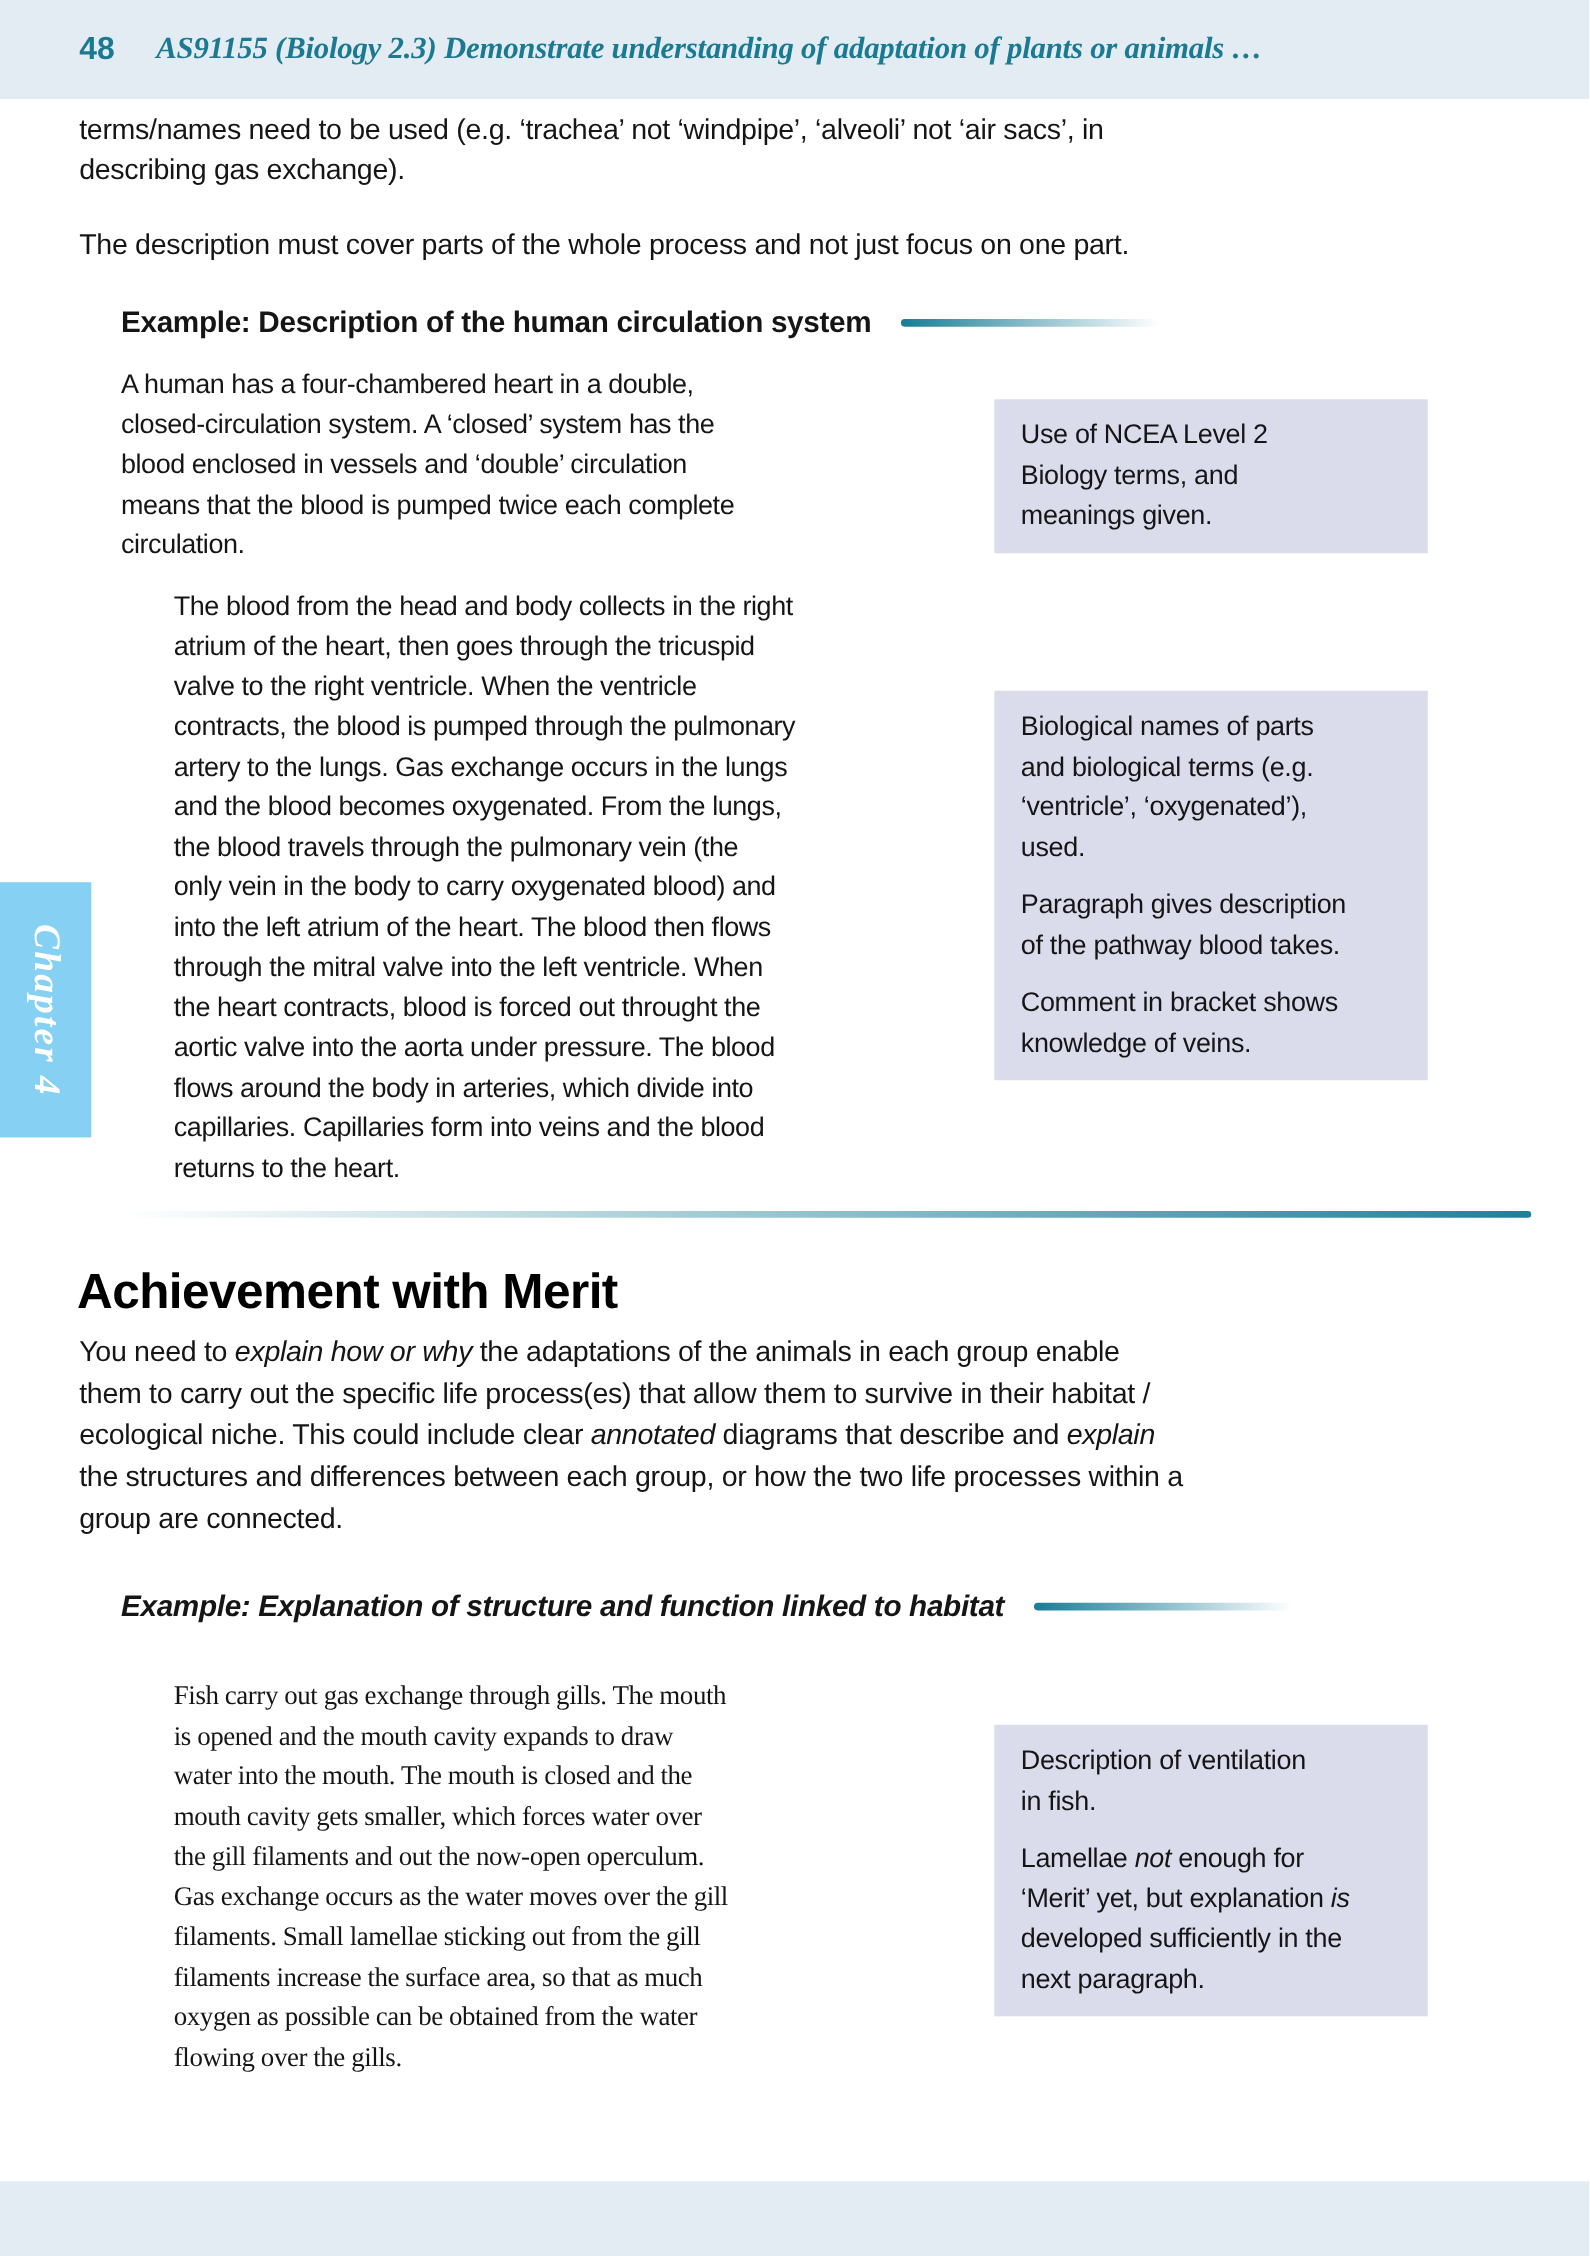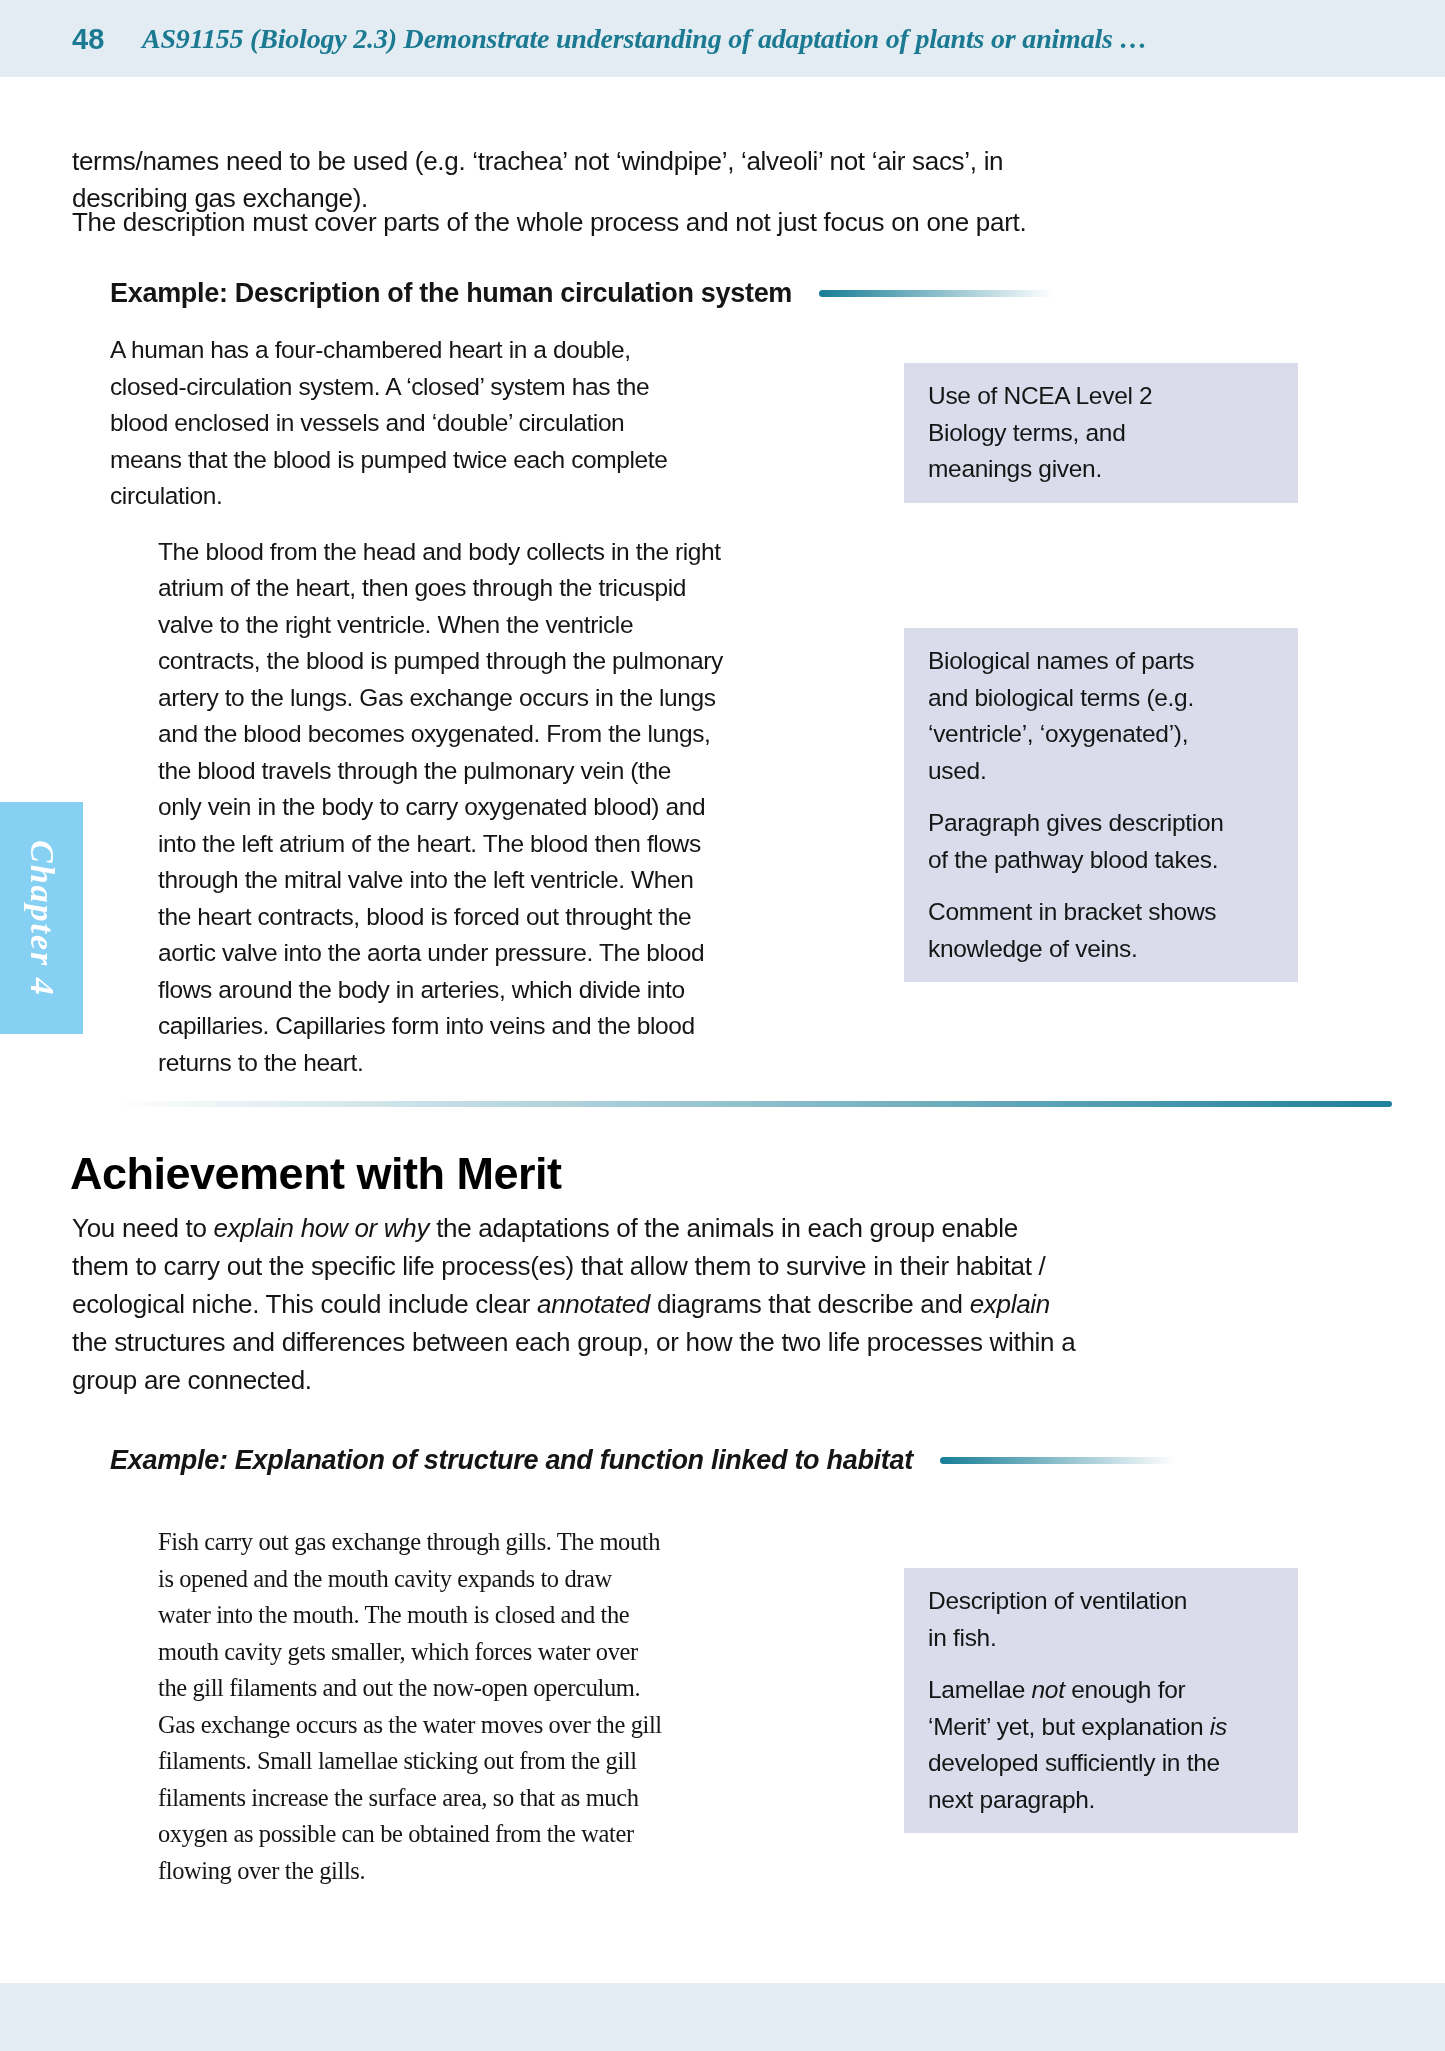--- a/index.html
+++ b/index.html
@@ -1,19 +1,19 @@
 <!DOCTYPE html>
 <html><head>
 <meta charset="utf-8">
 <style>
   html,body{margin:0;padding:0;background:#ffffff;}
   .page{position:relative;width:1445px;height:2051px;background:#ffffff;overflow:hidden;
         font-family:"Liberation Sans",sans-serif;color:#151515;}
   .band{position:absolute;left:0;width:1445px;background:#e2ecf2;}
-  .header-band{top:0;height:77px;}
+  .header-band{top:0;height:90px;}
   .page-num{position:absolute;left:72px;top:50%;transform:translateY(-50%);
             font-size:29px;font-weight:bold;color:#1b7a92;}
   .doc-title{position:absolute;left:142px;top:50%;transform:translateY(-50%);
              font-family:"Liberation Serif",serif;font-style:italic;font-weight:bold;
              font-size:28px;color:#1b7a92;letter-spacing:-0.2px;white-space:nowrap;}
   .intro{position:absolute;left:72px;width:1140px;font-size:26px;line-height:37px;
          letter-spacing:-0.3px;white-space:pre-line;}
   .ex-head{position:absolute;display:flex;align-items:center;gap:27px;}
   .ex-head .ex-head-text{font-size:27px;font-weight:bold;letter-spacing:-0.3px;}
   .grad-line{height:7px;width:235px;border-radius:4px;flex:0 0 auto;
@@ -42,21 +42,21 @@
 </head>
 <body>
 
 <div class="page">
 
   <div class="band header-band">
     <div class="page-num">48</div>
     <div class="doc-title">AS91155 (Biology 2.3) Demonstrate understanding of adaptation of plants or animals …</div>
   </div>
 
-  <div class="intro" style="top:99px;margin-top:44px;">terms/names need to be used (e.g. ‘trachea’ not ‘windpipe’, ‘alveoli’ not ‘air sacs’, in
+  <div class="intro" style="top:99px;">terms/names need to be used (e.g. ‘trachea’ not ‘windpipe’, ‘alveoli’ not ‘air sacs’, in
 describing gas exchange).</div>
   <div class="intro" style="top:204px;">The description must cover parts of the whole process and not just focus on one part.</div>
 
   <div class="ex-head" style="left:110px;top:278px;">
     <span class="ex-head-text">Example: Description of the human circulation system</span>
     <span class="grad-line"></span>
   </div>
   <div class="col" style="top:332px;">
     <p>A human has a four-chambered heart in a double,
 closed-circulation system. A ‘closed’ system has the

